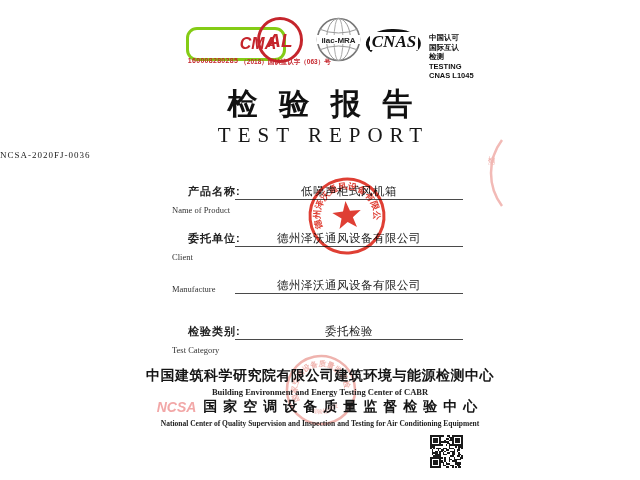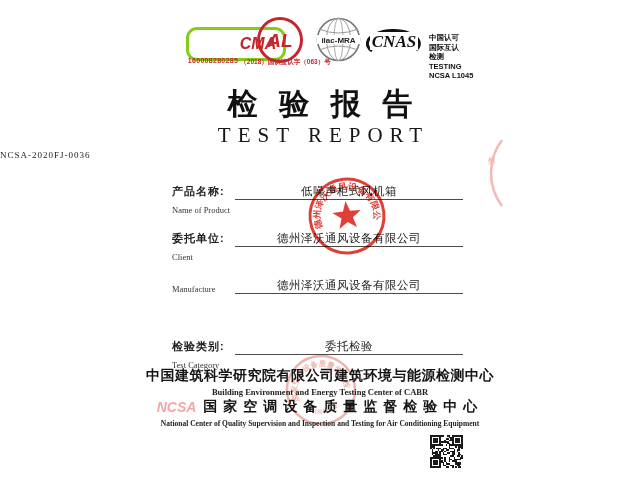--- a/index.html
+++ b/index.html
@@ -20,21 +20,21 @@
   #accred-block{left:429px;top:33px;font-size:7.5px;font-weight:bold;line-height:9.6px;color:#111;}
   
   #title-cn{left:0;top:84px;width:640px;text-align:center;font-size:30px;font-weight:bold;color:#111;
             letter-spacing:.72em;padding-left:.72em;box-sizing:border-box;}
   #title-en{left:0;top:123px;width:640px;text-align:center;font-family:"Liberation Serif",serif;
             font-size:21px;letter-spacing:7px;padding-left:7px;box-sizing:border-box;color:#161616;}
   #report-no{left:0;top:150px;width:640px;font-family:"Liberation Serif",serif;
              font-size:9px;letter-spacing:1px;color:#222;}
   
   .field-row{left:172px;width:300px;height:30px;}
-  .field-label-cn{font-size:11px;font-weight:600;color:#222;letter-spacing:1px;}
+  .field-label-cn{font-size:11px;font-weight:600;color:#222;letter-spacing:1px;margin-left:16px;}
   .field-label-en{font-size:8.5px;font-family:"Liberation Serif",serif;color:#333;margin-top:6px;}
   .field-line{position:absolute;left:63px;top:0;width:228px;height:15px;border-bottom:1px solid #4a4a4a;
               text-align:center;font-size:11.5px;color:#222;letter-spacing:.5px;}
   
   #org-cn{left:0;top:367px;width:640px;text-align:center;font-size:14px;font-weight:bold;color:#141414;letter-spacing:.5px;}
   #org-en{left:0;top:387px;width:640px;text-align:center;font-family:"Liberation Serif",serif;
           font-size:8.5px;font-weight:bold;color:#222;}
   #center-row{left:0;top:398px;width:640px;display:flex;align-items:center;justify-content:center;}
   #ncsa-mark{color:#f2a7a7;font-weight:bold;font-style:italic;font-size:14px;margin-right:7px;}
   #center-cn{font-size:14px;font-weight:bold;color:#141414;letter-spacing:6px;}
@@ -80,42 +80,42 @@
       <rect x="6" y="8" width="48" height="18" fill="#fff"></rect>
       <text x="30" y="23" text-anchor="middle" font-size="17" font-weight="bold" font-style="italic" fill="#111" font-family="Liberation Serif, serif">CNAS</text>
     </svg>
   </div>
 
   <div class="abs" id="accred-block">
     <div>中国认可</div>
     <div>国际互认</div>
     <div>检测</div>
     <div>TESTING</div>
-    <div>NCSA L1045</div>
+    <div>CNAS L1045</div>
   </div>
 
   <div class="abs" id="title-cn">检验报告</div>
   <div class="abs" id="title-en">TEST REPORT</div>
   <div class="abs" id="report-no">NCSA-2020FJ-0036</div>
 
   <div class="abs field-row" style="top:184px;">
     <div class="field-label-cn">产品名称:</div>
     <div class="field-label-en">Name of Product</div>
     <div class="field-line">低噪声柜式风机箱</div>
   </div>
   <div class="abs field-row" style="top:231px;">
     <div class="field-label-cn">委托单位:</div>
     <div class="field-label-en">Client</div>
     <div class="field-line">德州泽沃通风设备有限公司</div>
   </div>
   <div class="abs field-row" style="top:278px;">
     <div class="field-label-en">Manufacture</div>
     <div class="field-line">德州泽沃通风设备有限公司</div>
   </div>
-  <div class="abs field-row" style="top:339px;">
+  <div class="abs field-row" style="top:324px;">
     <div class="field-label-cn">检验类别:</div>
     <div class="field-label-en">Test Category</div>
     <div class="field-line">委托检验</div>
   </div>
 
   <div class="abs" id="client-seal">
     <svg width="80" height="80" viewBox="-40 -40 80 80">
       <defs>
           <path id="sealArc1" d="M -25.4 9.2 A 27 27 0 1 1 25.4 9.2" fill="none"></path>
         </defs>

